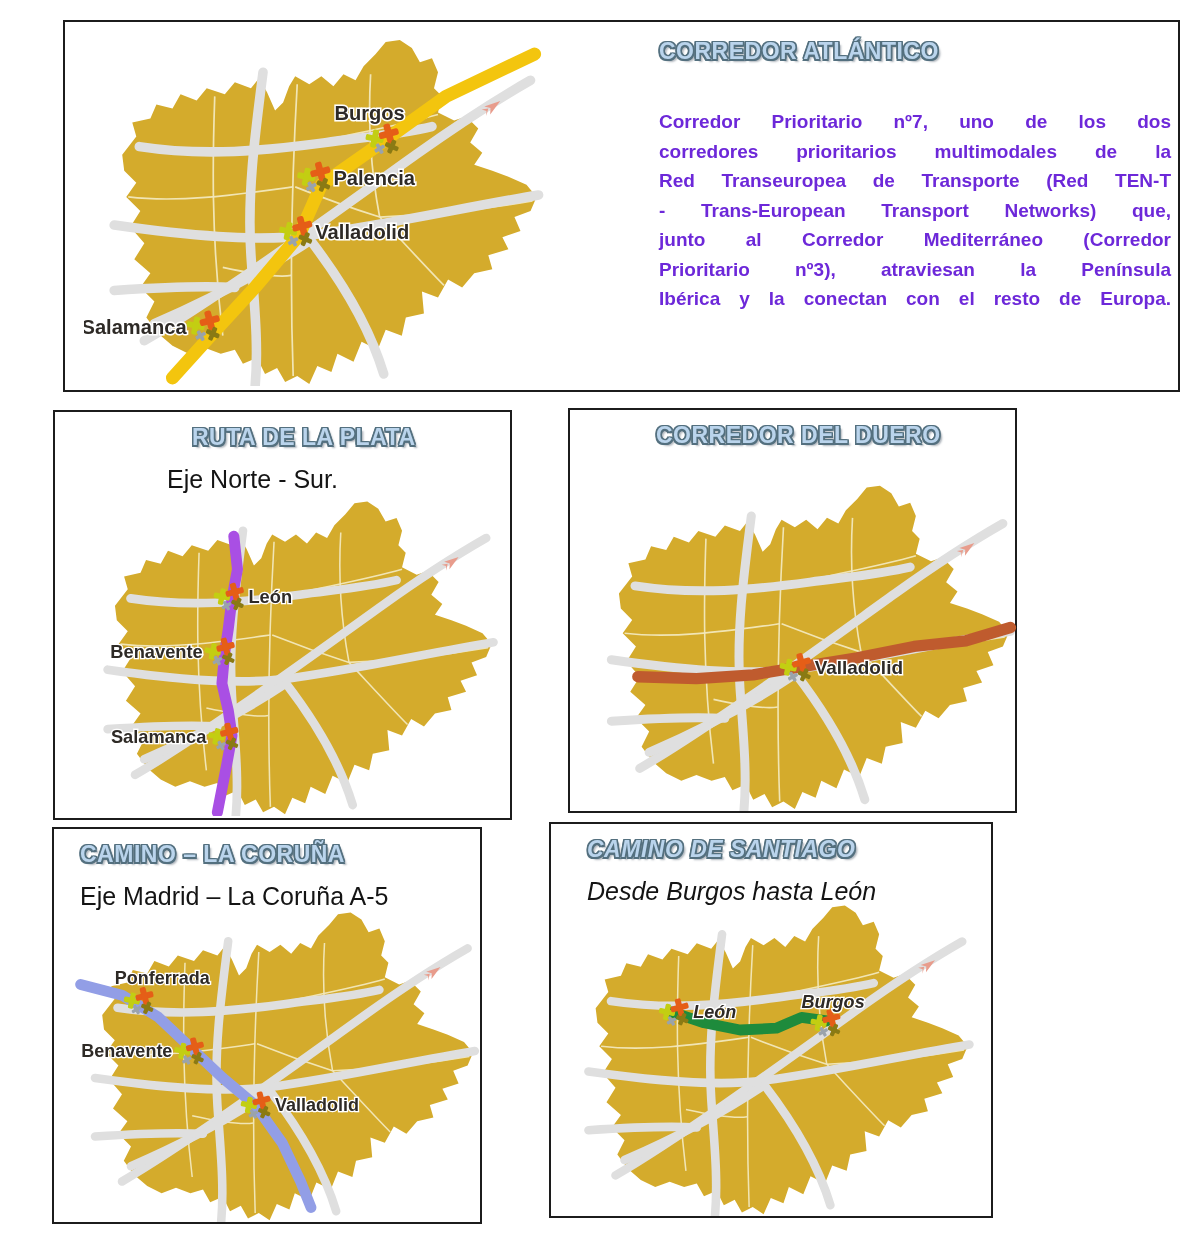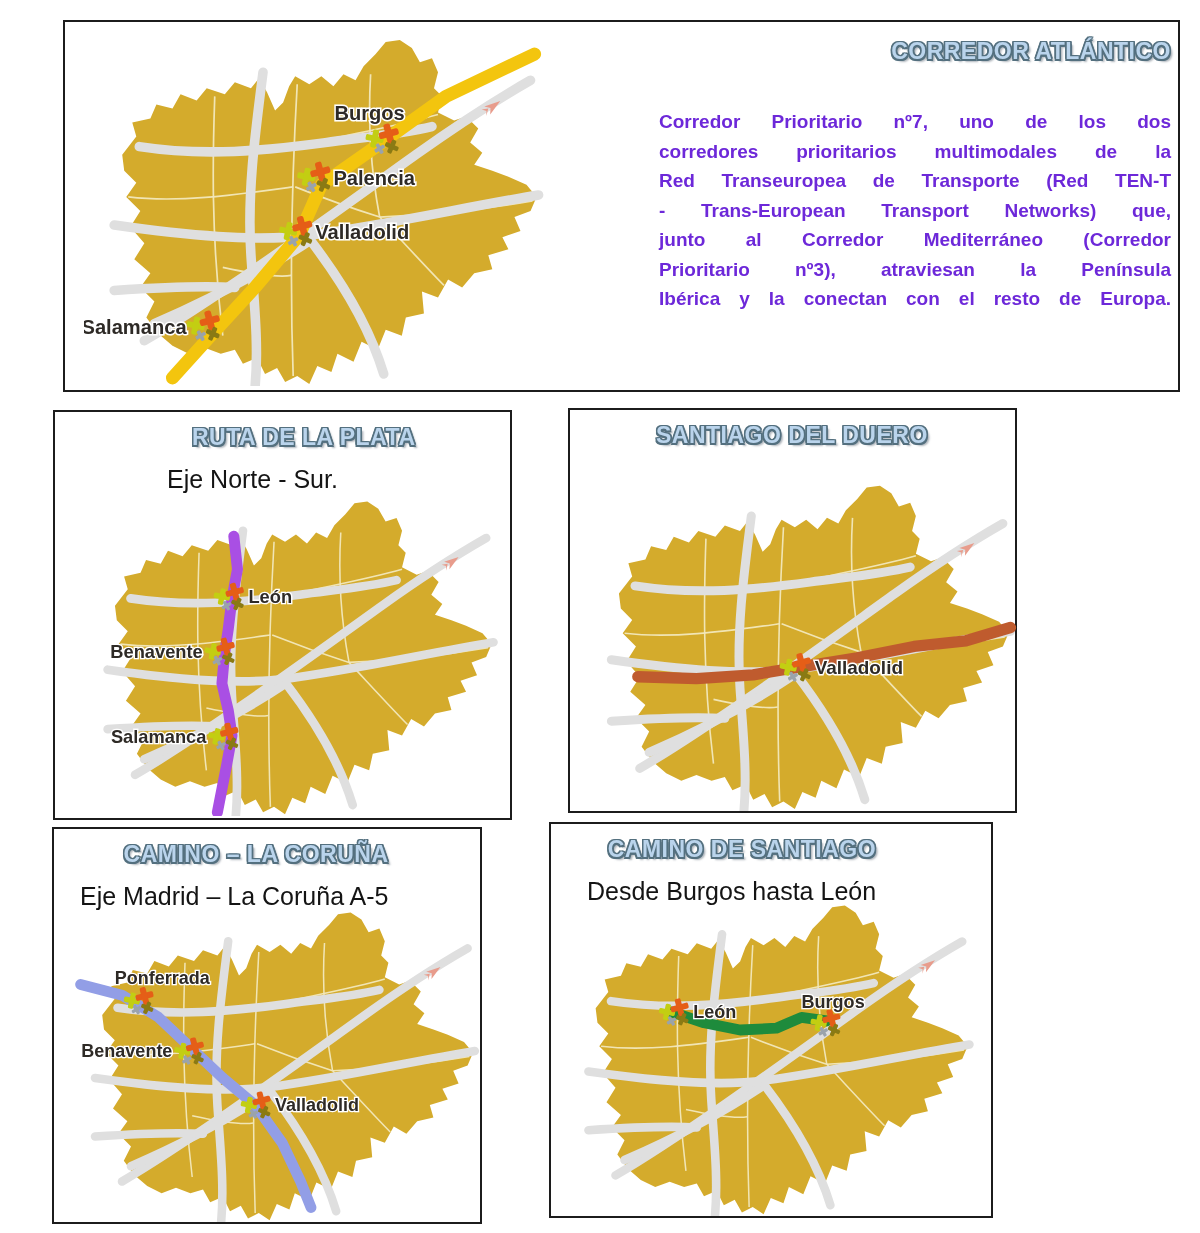--- a/index.html
+++ b/index.html
@@ -8,34 +8,33 @@
     font-family:"Liberation Sans", sans-serif;
     color:#1a1a1a; overflow:hidden;
   }
   .panel{
     position:absolute;background:#ffffff;border:2px solid #1c1c1c;box-sizing:border-box;
   }
   #p1{left:63px;top:20px;width:1117px;height:372px;}
   #p2{left:53px;top:410px;width:459px;height:410px;}
   #p3{left:568px;top:408px;width:449px;height:405px;}
   #p4{left:52px;top:827px;width:430px;height:397px;}
-  #p5{left:549px;top:822px;width:444px;height:396px;}
+  #p5{left:549px;top:822px;width:444px;height:396px;font-style:italic;}
 
   .wordart{
     font-weight:700;
     color:#BAD4EC;
     letter-spacing:.5px;
     text-shadow:
       -1.5px -1.5px 0 #54707F, 1.5px -1.5px 0 #54707F,
       -1.5px  1.5px 0 #54707F, 1.5px  1.5px 0 #54707F,
        0 -1.5px 0 #54707F, 0 1.5px 0 #54707F,
       -1.5px 0 0 #54707F, 1.5px 0 0 #54707F,
        3px 3px 2px rgba(130,140,150,.65);
     white-space:nowrap;
-    text-align:right;
   }
   .subtitle{
     font-size:25px;color:#141414;font-weight:400;margin-top:14px;white-space:nowrap;
   }
   
   .text-col{position:absolute;left:594px;top:16px;width:512px;}
   .t-top{font-size:23px;}
   .body-text{
     margin-top:42px;
     font-size:19px;line-height:29.5px;color:#6d28d9;
@@ -259,21 +258,21 @@
             <rect x="-1.8333333333333333" y="-5.5" width="3.6666666666666665" height="11" rx="1.1" fill="#9AA3AB"></rect>
           </g>
         </g>
         <text x="138" y="270" text-anchor="end" font-size="20" font-weight="bold" fill="#2E2A26" stroke="#FFFFFF" stroke-width="3" paint-order="stroke" style="font-family:'Liberation Sans',sans-serif">Salamanca</text>
       </svg>
     </div>
 </div>
 
 <div class="panel" id="p3">
   <div class="ph">
-    <div class="wordart">SANTIAGO DEL DUERO</div>
+    <div class="wordart">CORREDOR DEL DUERO</div>
   </div>
   <div class="map-box mb3">
       <svg viewBox="0 0 460 350" preserveAspectRatio="xMidYMid meet" xmlns="http://www.w3.org/2000/svg">
         <path d="M 38 120 L 52 102 L 48 88 L 66 84 L 72 70 L 88 74 L 96 60 L 112 66 L 122 54 L 140 60 L 150 48 L 166 54 L 174 44 L 182 58 L 190 76 L 198 68 L 204 52 L 210 42 L 224 50 L 236 42 L 248 52 L 258 40 L 270 46 L 278 32 L 290 20 L 300 8 L 314 6 L 326 14 L 334 28 L 346 24 L 352 38 L 348 54 L 356 62 L 352 78 L 368 86 L 380 82 L 392 94 L 384 108 L 396 118 L 388 130 L 406 136 L 422 142 L 440 150 L 450 162 L 444 176 L 428 182 L 434 196 L 416 202 L 422 214 L 402 220 L 406 234 L 388 238 L 376 252 L 362 244 L 352 262 L 336 256 L 338 278 L 320 282 L 316 300 L 300 294 L 292 314 L 276 306 L 268 326 L 252 318 L 246 336 L 232 330 L 224 348 L 212 340 L 200 346 L 192 332 L 180 338 L 172 322 L 158 328 L 150 314 L 136 318 L 120 312 L 104 318 L 88 310 L 74 298 L 62 282 L 70 266 L 56 252 L 66 238 L 50 224 L 60 208 L 46 192 L 56 176 L 42 162 L 52 148 L 40 136 Z" fill="#D4AB2C"></path>
         <path d="M 130 62 C 128 120 126 200 138 300" fill="none" stroke="#F2E8BC" stroke-width="1.7" opacity="0.95"></path>
         <path d="M 212 50 C 208 120 204 230 208 340" fill="none" stroke="#F2E8BC" stroke-width="1.7" opacity="0.95"></path>
         <path d="M 44 162 C 95 168 150 160 208 152" fill="none" stroke="#F2E8BC" stroke-width="1.7" opacity="0.95"></path>
         <path d="M 212 112 C 262 100 310 92 352 80" fill="none" stroke="#F2E8BC" stroke-width="1.7" opacity="0.95"></path>
         <path d="M 285 40 C 282 90 286 140 294 182" fill="none" stroke="#F2E8BC" stroke-width="1.7" opacity="0.95"></path>
         <path d="M 210 152 C 250 168 275 176 294 182" fill="none" stroke="#F2E8BC" stroke-width="1.7" opacity="0.95"></path>

